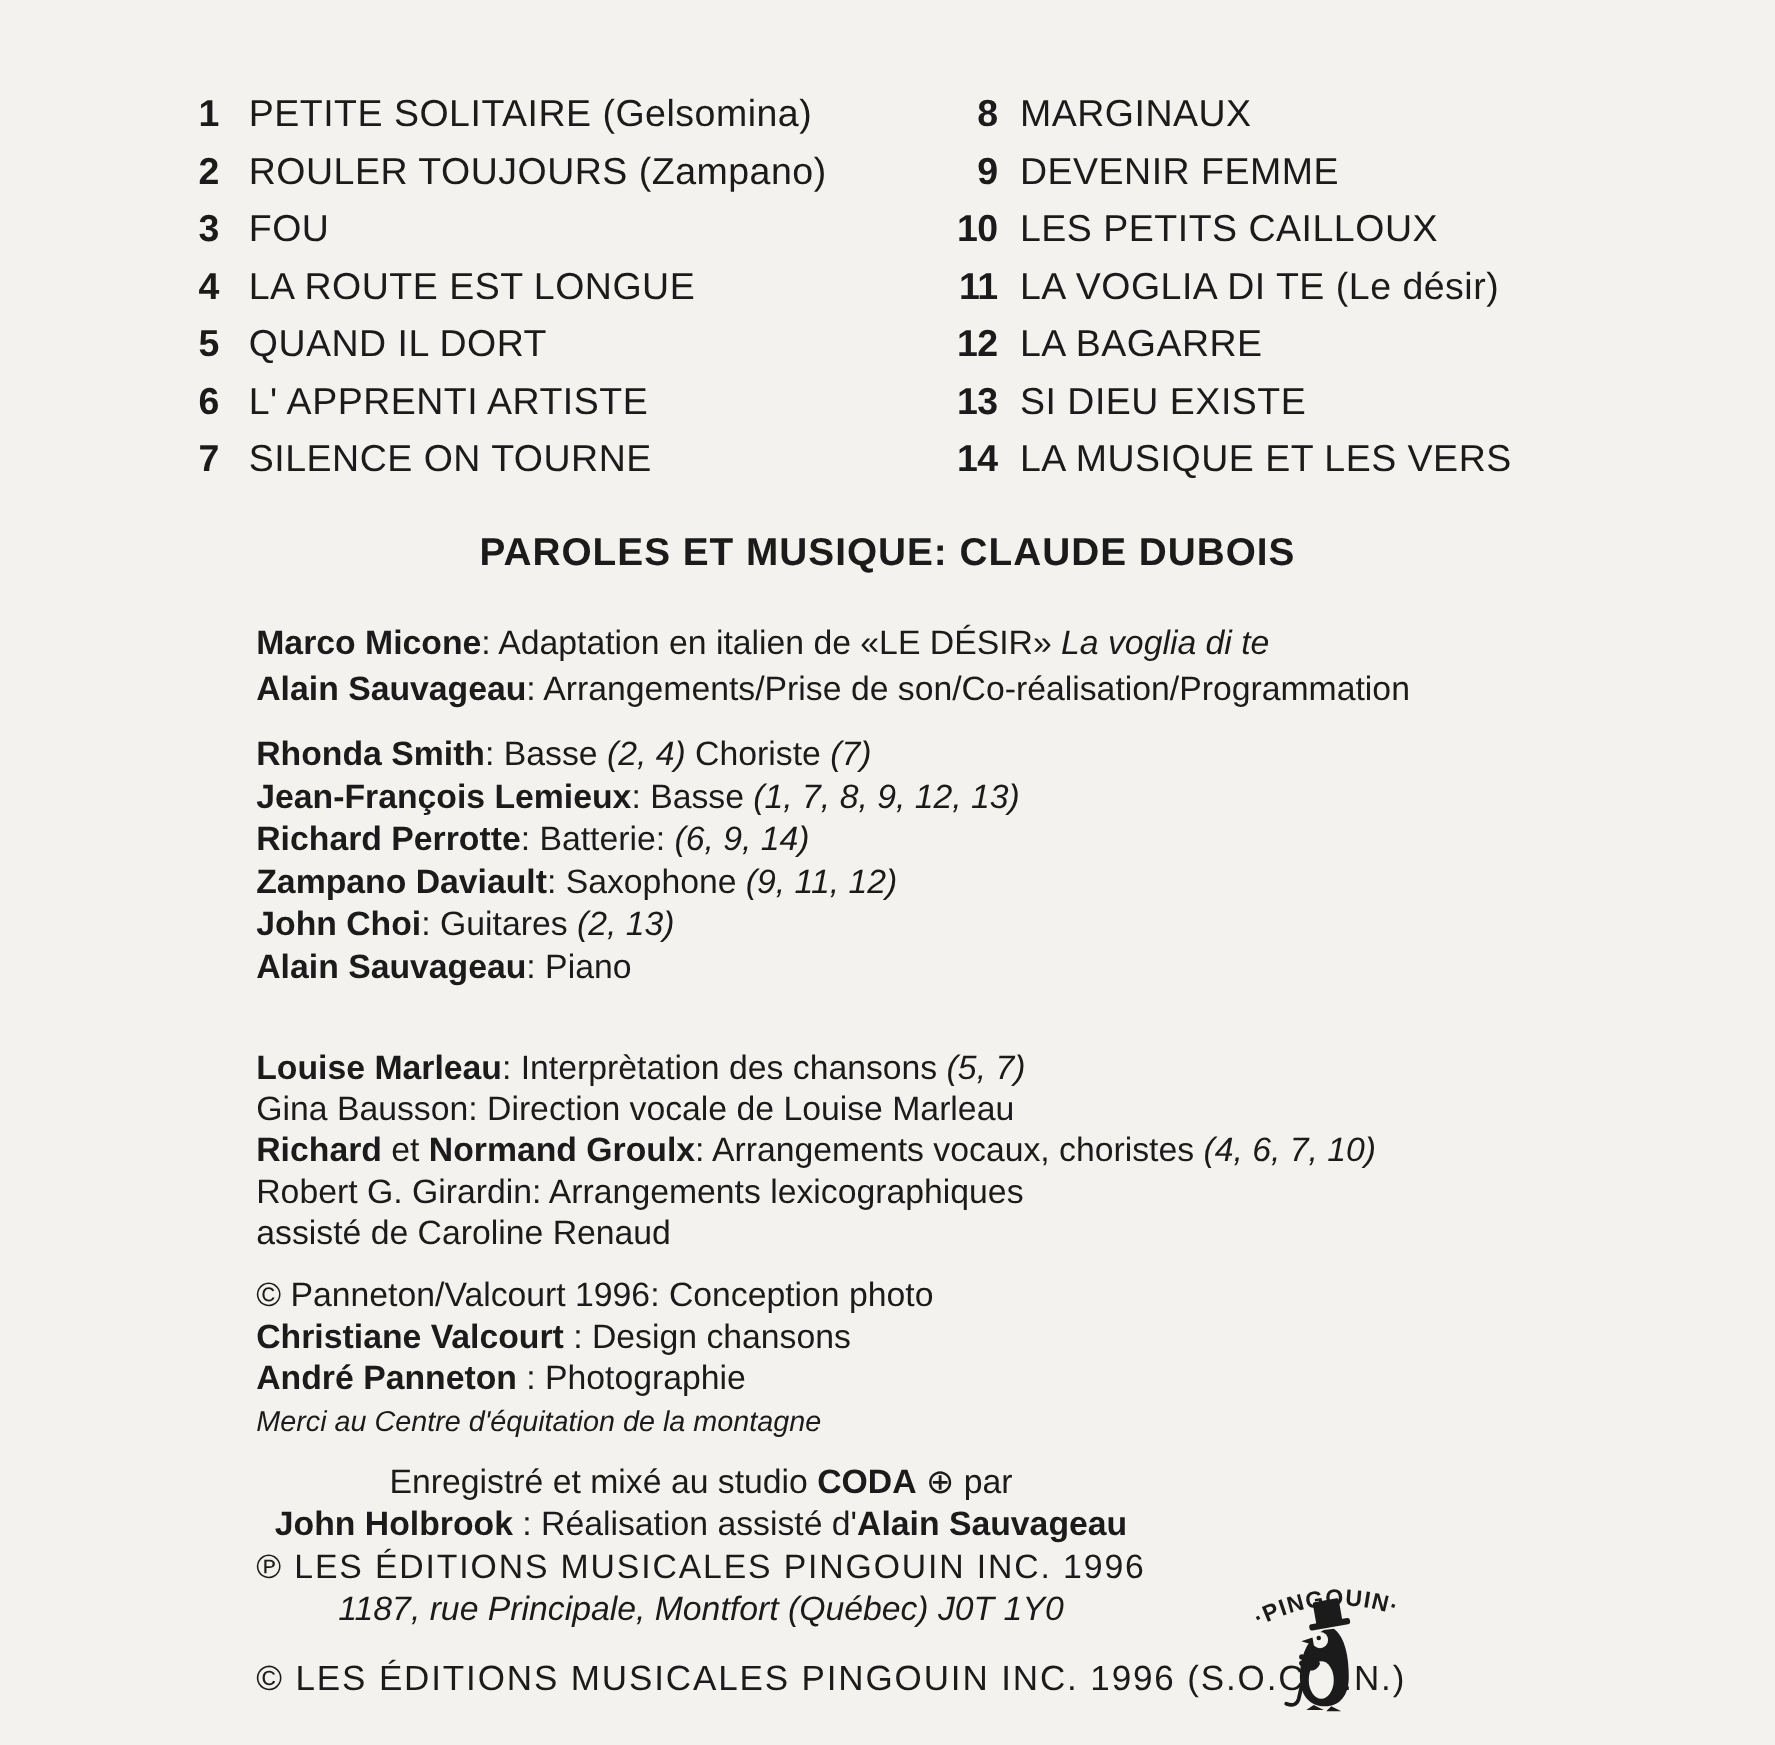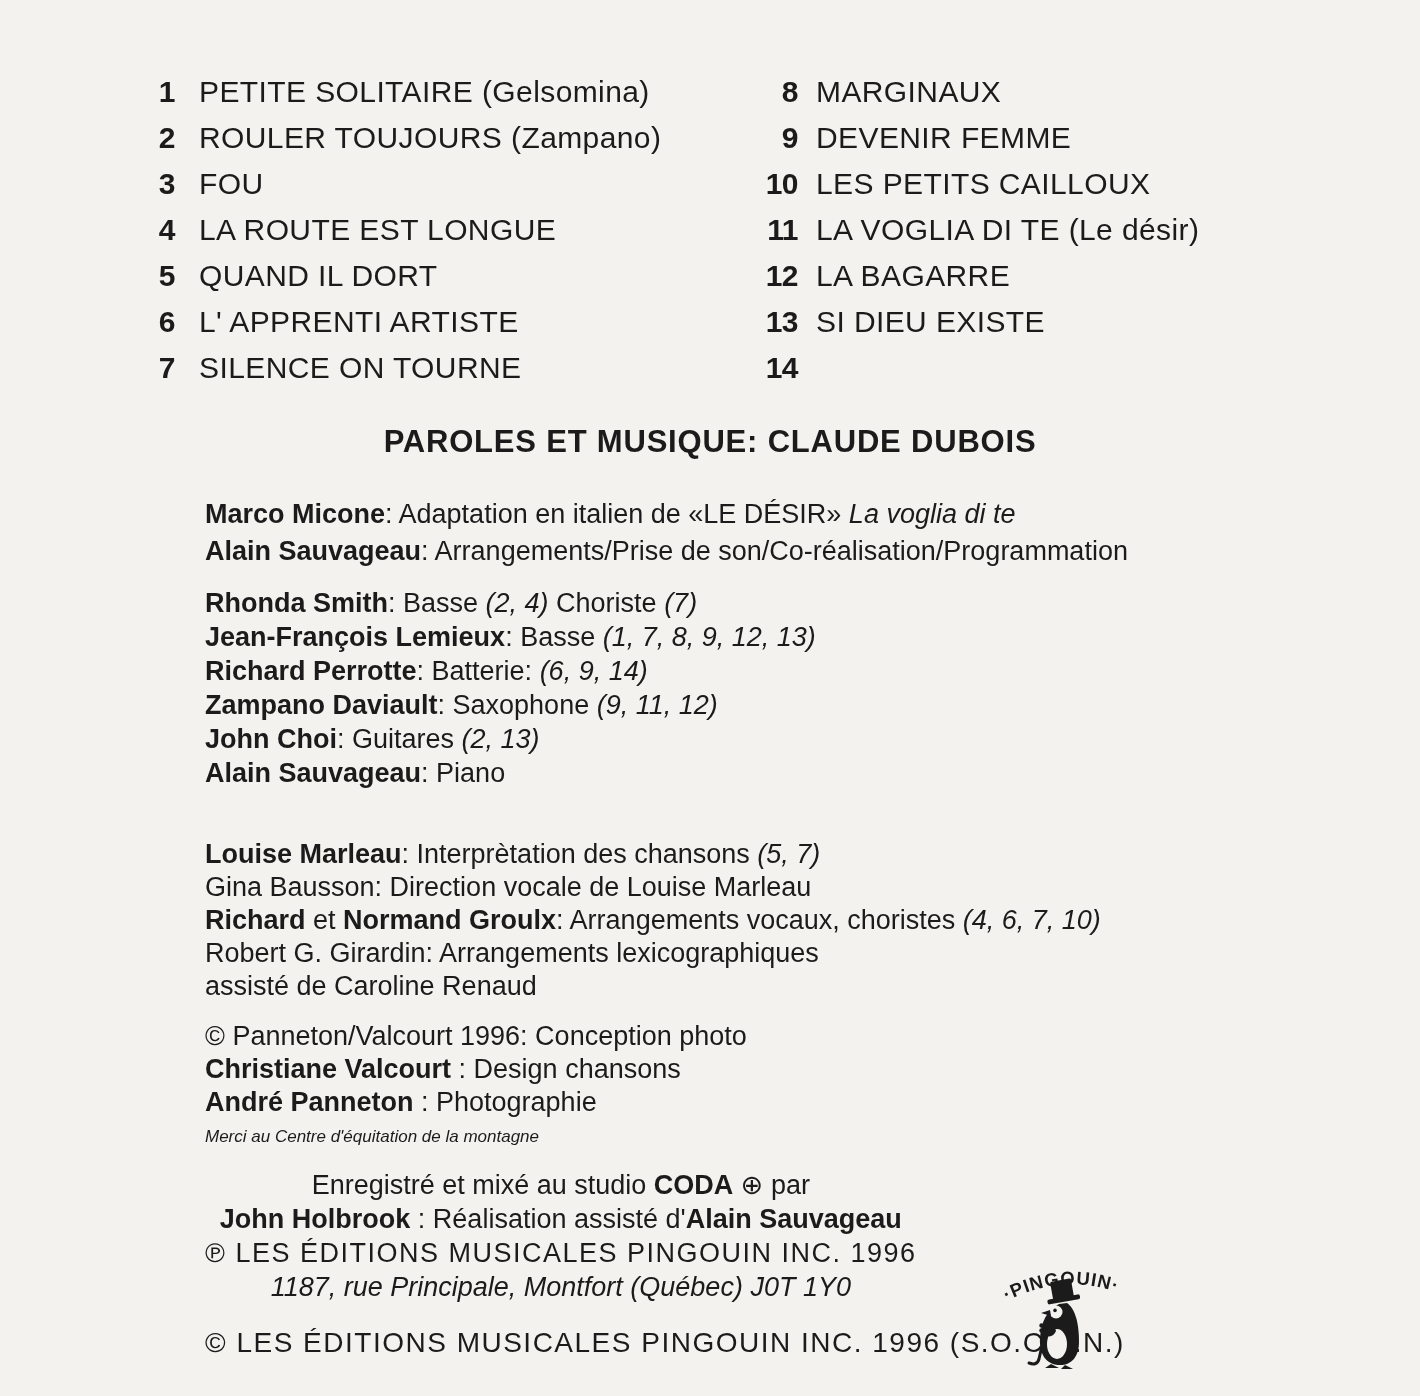--- a/index.html
+++ b/index.html
@@ -31,21 +31,21 @@
   .credit-block{position:absolute;left:205px;font-size:27px;line-height:34px;}
   .credit-block[data-block="intro"]{top:496px;line-height:37px;}
   .credit-block[data-block="musicians"]{top:586px;}
   .credit-block[data-block="vocals"]{top:838px;line-height:33px;}
   .credit-block[data-block="photo"]{top:1020px;line-height:33px;}
   .credit-block[data-block="studio"]{top:1168px;line-height:34px;text-align:center;}
   .credit-block[data-block="socan"]{top:1326px;font-size:28px;letter-spacing:0.8px;}
   .credit-line{white-space:nowrap;}
   .seg-b{font-weight:700;}
   .seg-i{font-style:italic;}
-  .line-small{font-size:17px;line-height:30px;padding-top:3px;}
+  .line-small{font-size:23px;line-height:30px;padding-top:3px;}
   .line-caps{letter-spacing:1.5px;}
   
   .logo{position:absolute;left:998px;top:1258px;width:136px;height:124px;}
   .logo svg{width:100%;height:100%;}
 </style>
 </head>
 <body>
 
 <div class="page">
 
@@ -100,20 +100,21 @@
         <div class="track-row">
           <span class="track-num">12</span>
           <span class="track-title">LA BAGARRE</span>
         </div>
         <div class="track-row">
           <span class="track-num">13</span>
           <span class="track-title">SI DIEU EXISTE</span>
         </div>
         <div class="track-row">
           <span class="track-num">14</span>
+          <span class="track-title">LA MUSIQUE ET LES VERS</span>
         </div>
       </div>
   </section>
 
   <h1 class="heading">PAROLES ET MUSIQUE: CLAUDE DUBOIS</h1>
 
   <section id="credits">
       <div class="credit-block" data-block="intro">
         <div class="credit-line"><span class="seg-b">Marco Micone</span><span>: Adaptation en italien de «LE DÉSIR» </span><span class="seg-i">La voglia di te</span></div>
         <div class="credit-line"><span class="seg-b">Alain Sauvageau</span><span>: Arrangements/Prise de son/Co-réalisation/Programmation</span></div>

